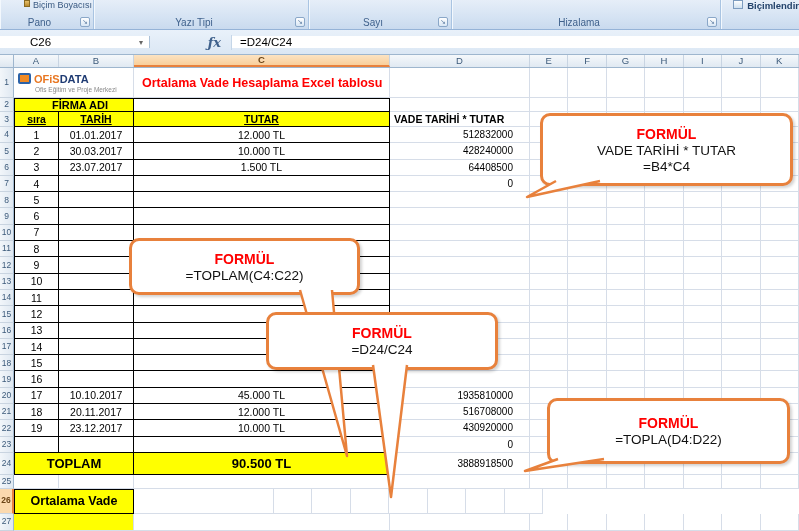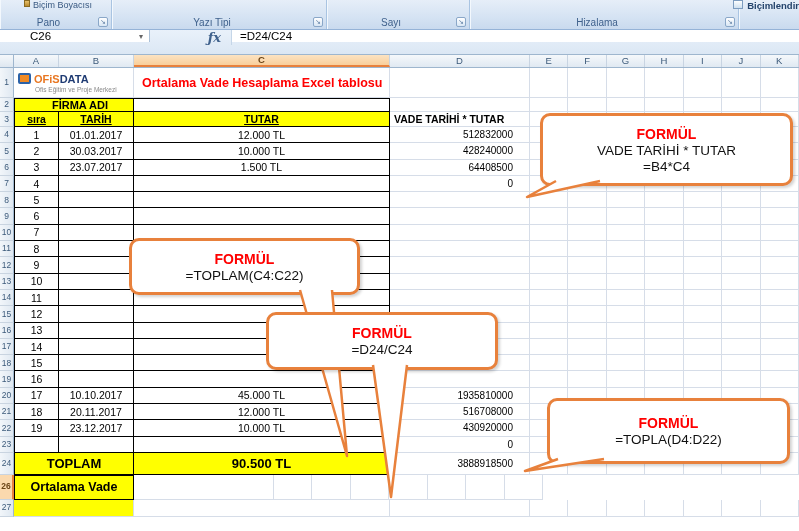--- a/index.html
+++ b/index.html
@@ -5,34 +5,34 @@
   *{margin:0;padding:0;box-sizing:border-box;}
   html,body{width:799px;height:531px;overflow:hidden;background:#fff;}
   #app{position:relative;width:799px;height:531px;overflow:hidden;background:#fff;
        font-family:"Liberation Sans",sans-serif;color:#000;}
 
   
   .ribbon{position:relative;height:30px;display:flex;border-bottom:1px solid #95b3d7;
           background:linear-gradient(#e8f0f9,#cfe0f0);}
   .rgroup{position:relative;height:100%;border-right:1px solid #a9c4e2;
           background:linear-gradient(#e6eef8,#d5e3f3 60%,#c9daee);box-shadow:inset 1px 0 0 #f3f8fd;}
-  .g1{width:112px}.g2{width:215px}.g3{width:269px}.g4{width:143px}.g5{flex:1;border-right:none}
+  .g1{width:94px}.g2{width:215px}.g3{width:269px}.g4{width:143px}.g5{flex:1;border-right:none}
   .glabel{position:absolute;bottom:1px;left:0;right:14px;text-align:center;font-size:10px;color:#3f618c;}
   .launcher{position:absolute;right:3px;bottom:2px;width:10px;height:10px;border:1px solid #8aa7c8;
             border-radius:2px;background:linear-gradient(#ffffff,#d8e6f4);font-size:7px;line-height:8px;
             color:#5a7ba1;text-align:center;}
   .fp{position:absolute;top:0;left:24px;display:flex;gap:3px;align-items:flex-start;
       font-size:9px;color:#3a5a82;white-space:nowrap;}
   .fp-ic{width:6px;height:7px;background:linear-gradient(#e8c06a,#b98a2f);border:1px solid #8a6a20;}
   .rfmt{position:absolute;top:0;right:0;display:flex;gap:4px;align-items:flex-start;}
   .rfmt-ic{width:10px;height:9px;border:1px solid #7d9cbf;background:linear-gradient(#fdfefe,#cfe0ef);}
   .rfmt-label{font-size:9.5px;color:#24436b;white-space:nowrap;font-weight:bold;}
 
   
-  .fbar{height:25px;display:flex;align-items:flex-start;border-bottom:1px solid #9eb6ce;
+  .fbar{height:25px;display:flex;align-items:center;border-bottom:1px solid #9eb6ce;
         background:linear-gradient(#e9f1fa,#dbe7f4);}
   .namebox{width:150px;background:#fff;border-right:1px solid #abc1d8;display:flex;align-items:center;}
   .nb-text{flex:1;padding-left:30px;font-size:11.5px;}
   .nb-arrow{width:16px;font-size:8px;color:#666;text-align:center;}
   .fxzone{width:82px;display:flex;align-items:center;justify-content:flex-end;padding-right:10px;
           border-right:1px solid #c5d6e8;}
   .fx{font-family:"DejaVu Serif",serif;font-style:italic;font-weight:bold;font-size:13px;color:#3f618c;}
   .ffield{flex:1;background:#fff;display:flex;align-items:center;padding-left:8px;font-size:11.5px;}
 
   
@@ -342,20 +342,28 @@
     
     <div class="xr r24h">
       <div class="rh">24</div>
       <div class="c cab tb tbl yellow toplam">TOPLAM</div>
       <div class="c cc tb yellow toplam">90.500 TL</div>
       <div class="c cd num">3888918500</div>
       <div style="display:contents"><div class="c ce gc"></div><div class="c ce gc"></div><div class="c ce gc"></div><div class="c ce gc"></div><div class="c ce gc"></div><div class="c ce gc"></div><div class="c ce gc"></div></div>
     </div>
 
     
+    <div class="xr r25h">
+      <div class="rh">25</div>
+      <div class="c ca gc"></div>
+      <div class="c cb gc"></div>
+      <div class="c cc gc"></div>
+      <div class="c cd gc"></div>
+      <div style="display:contents"><div class="c ce gc"></div><div class="c ce gc"></div><div class="c ce gc"></div><div class="c ce gc"></div><div class="c ce gc"></div><div class="c ce gc"></div><div class="c ce gc"></div></div>
+    </div>
 
     
     <div class="xr r26h">
       <div class="rh selr">26</div>
       <div class="c cab yellow avg-label">Ortalama Vade</div>
       <div class="c cd gc"></div>
       <div style="display:contents"><div class="c ce gc"></div><div class="c ce gc"></div><div class="c ce gc"></div><div class="c ce gc"></div><div class="c ce gc"></div><div class="c ce gc"></div><div class="c ce gc"></div></div>
     </div>
 
     

